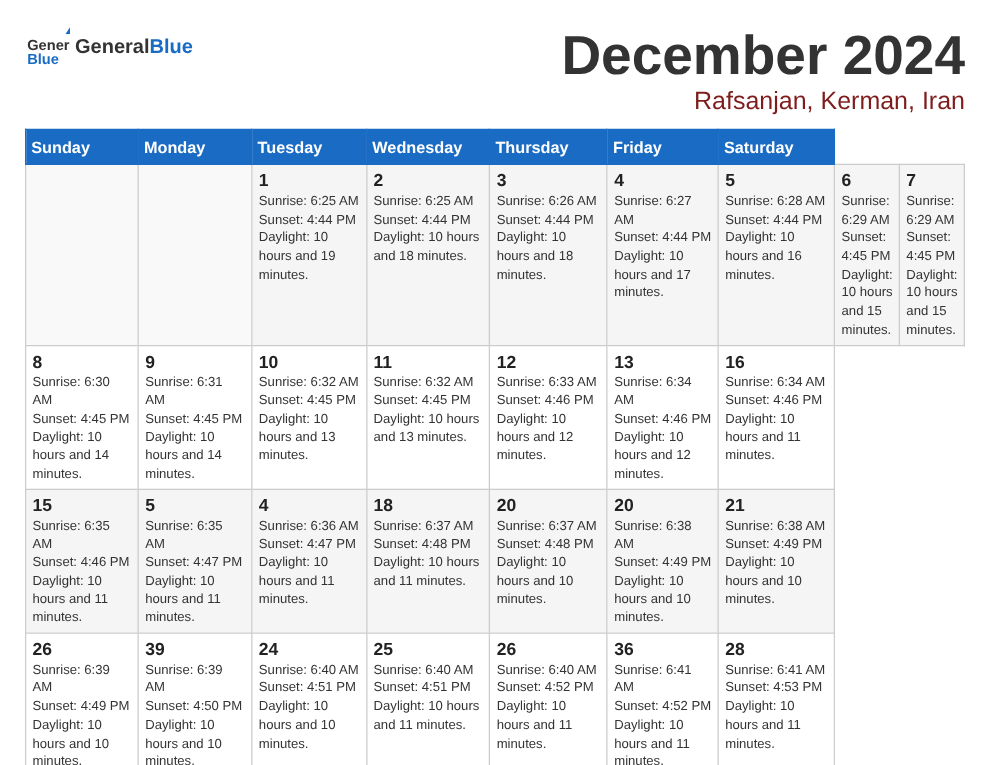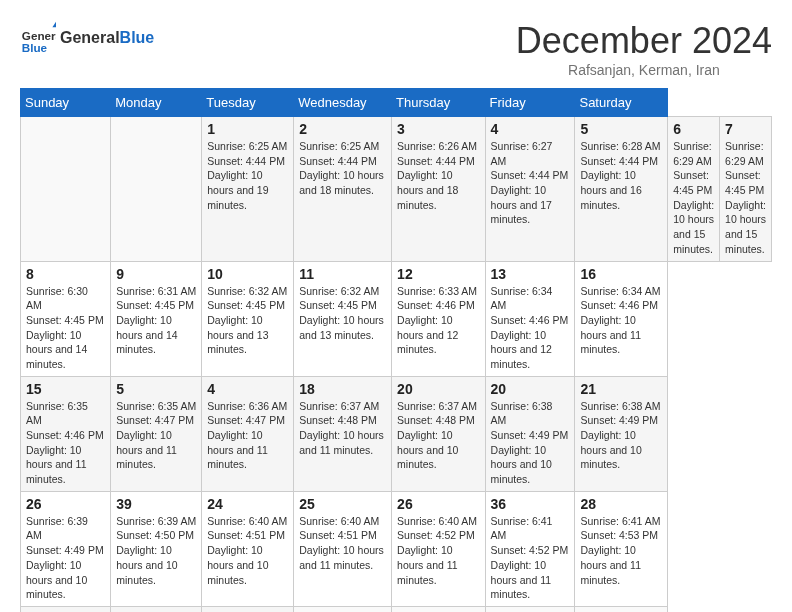--- a/index.html
+++ b/index.html
@@ -24,41 +24,40 @@
     }
     .logo-icon {
       width: 36px;
       height: 36px;
       margin-right: 4px;
     }
     .title-block {
       text-align: right;
     }
     .month-title {
-      font-size: 36px;
-      font-weight: normal;
+      font-size: 44px;
+      font-weight: bold;
       color: #333;
     }
     .subtitle {
-      font-size: 14px;
-      color: #737373;
-      text-align: center;
+      font-size: 20px;
+      color: #7f1d1d;
     }
     table {
       width: 100%;
       border-collapse: collapse;
       font-size: 11px;
     }
     thead tr th {
       background-color: #1a6bc4;
       color: #fff;
       padding: 6px 4px;
       text-align: left;
       font-size: 13px;
-      font-weight: normal;
+      font-weight: bold;
       border: 1px solid #1a6bc4;
     }
     tbody tr td {
       border: 1px solid #ccc;
       vertical-align: top;
       padding: 4px 5px;
       width: 14.28%;
       height: 80px;
       background: #fff;
     }

